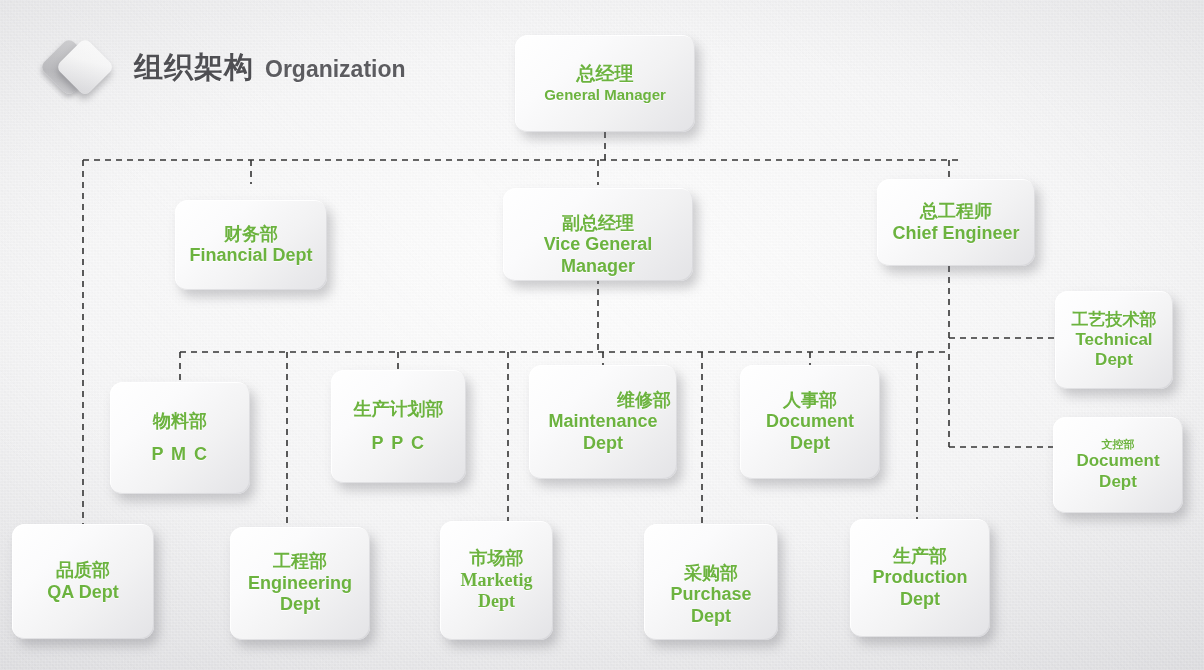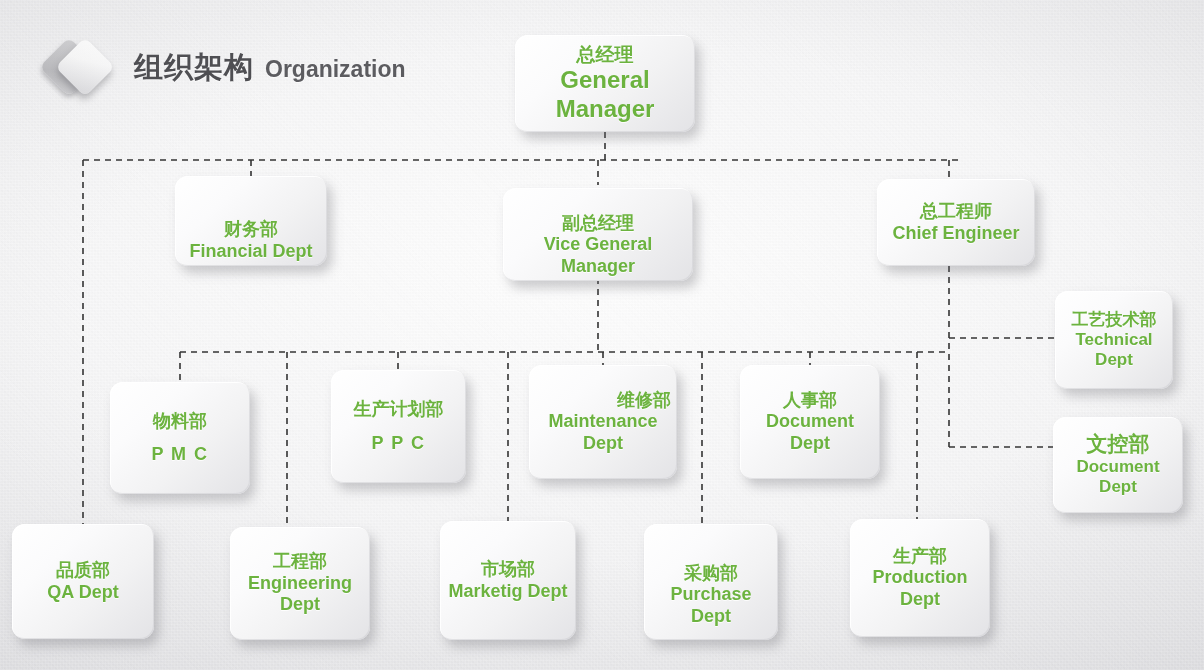--- a/index.html
+++ b/index.html
@@ -178,24 +178,24 @@
     </div>
     <div>
       <span id="title-cn">组织架构</span><span id="title-en">Organization</span>
     </div>
   </div>
 
   <div id="nodes">
       <div class="node" style="left: 515px; top: 35px; width: 180px; height: 97px;">
         <div class="lines">
           <span class="cn" style="font-size: 19px;">总经理</span>
-          <span class="en" style="font-size: 24px;">General Manager</span>
-        </div>
-      </div>
-      <div class="node" style="left: 175px; top: 176px; width: 152px; height: 90px; align-items: flex-end;">
+          <span class="en" style="font-size: 15px;">General Manager</span>
+        </div>
+      </div>
+      <div class="node" style="left: 175px; top: 200px; width: 152px; height: 90px;">
         <div class="lines">
           <span class="cn" style="font-size: 18px;">财务部</span>
           <span class="en" style="font-size: 18px;">Financial Dept</span>
         </div>
       </div>
       <div class="node" style="left: 503px; top: 188px; width: 190px; height: 93px; align-items: flex-end;">
         <div class="lines">
           <span class="cn" style="font-size: 18px;">副总经理</span>
           <span class="en" style="font-size: 18px;">Vice General Manager</span>
         </div>
@@ -207,21 +207,21 @@
         </div>
       </div>
       <div class="node" style="left: 1055px; top: 291px; width: 118px; height: 98px;">
         <div class="lines">
           <span class="cn" style="font-size: 17px;">工艺技术部</span>
           <span class="en" style="font-size: 17px;">Technical Dept</span>
         </div>
       </div>
       <div class="node" style="left: 1053px; top: 417px; width: 130px; height: 96px;">
         <div class="lines">
-          <span class="cn" style="font-size: 21px;">文控部</span>
+          <span class="cn" style="font-size: 11px;">文控部</span>
           <span class="en" style="font-size: 17px;">Document Dept</span>
         </div>
       </div>
       <div class="node" style="left: 110px; top: 382px; width: 140px; height: 112px;">
         <div class="lines">
           <span class="cn" style="font-size: 18px;">物料部</span>
           <span class="en gap-en" style="font-size: 18px; letter-spacing: 1.5px;">P M C</span>
         </div>
       </div>
       <div class="node" style="left: 331px; top: 370px; width: 135px; height: 113px;">
@@ -247,21 +247,21 @@
           <span class="cn" style="font-size: 18px;">品质部</span>
           <span class="en" style="font-size: 18px;">QA  Dept</span>
         </div>
       </div>
       <div class="node" style="left: 230px; top: 527px; width: 140px; height: 113px;">
         <div class="lines">
           <span class="cn" style="font-size: 18px;">工程部</span>
           <span class="en" style="font-size: 18px;">Engineering Dept</span>
         </div>
       </div>
-      <div class="node" style="left: 440px; top: 521px; width: 136px; height: 119px;">
+      <div class="node" style="left: 440px; top: 521px; width: 113px; height: 119px; font-family: Liberation Serif, serif;">
         <div class="lines">
           <span class="cn" style="font-size: 18px;">市场部</span>
           <span class="en" style="font-size: 18px;">Marketig Dept</span>
         </div>
       </div>
       <div class="node" style="left: 644px; top: 524px; width: 134px; height: 116px;">
         <div class="lines">
           <span class="cn" style="font-size: 18px; margin-top: 26px;">采购部</span>
           <span class="en" style="font-size: 18px;">Purchase Dept</span>
         </div>

